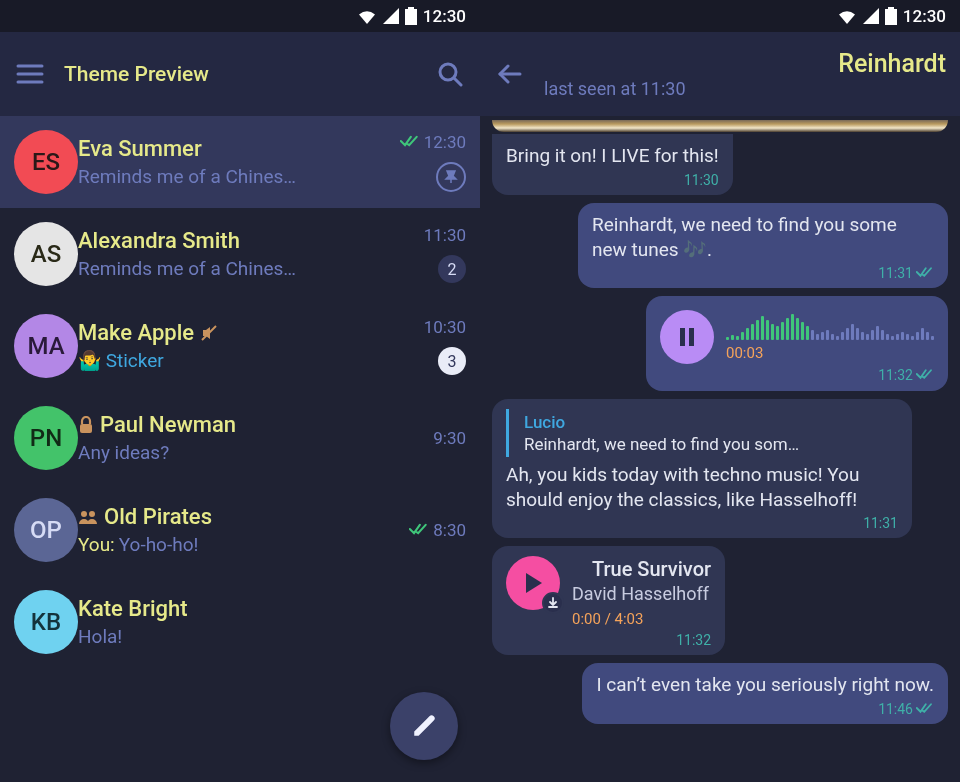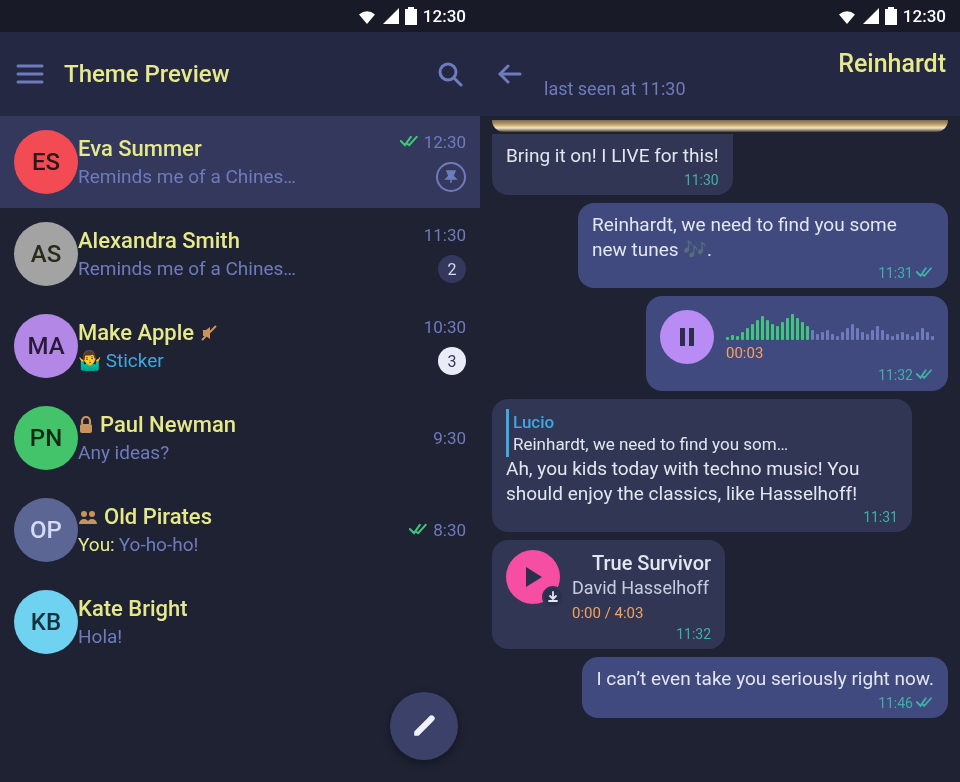--- a/index.html
+++ b/index.html
@@ -36,21 +36,21 @@
   .app-bar {
     height: 84px;
     background: #242842;
     display: flex;
     align-items: center;
     padding: 0 14px;
     gap: 18px;
   }
   .app-bar .title {
     color: #e6e98a;
-    font-size: 24px;
+    font-size: 21px;
     font-weight: 500;
     flex: 1;
   }
   .hamburger, .search-btn, .back-btn {
     width: 32px; height: 32px;
     display:flex; align-items:center; justify-content:center;
     cursor:pointer;
   }
   .hamburger svg, .search-btn svg, .back-btn svg { stroke:#6e7bbd; fill:none; }
 
@@ -114,21 +114,21 @@
     border-radius:16px;
     padding:10px 14px 6px 14px;
     position:relative;
     font-size:19px;
     line-height:1.3;
   }
   .bubble.in { background:#303653; align-self:flex-start; color:#e3e6f0;}
   .bubble.out { background:#414a7e; align-self:flex-end; color:#e3e6f0;}
   .bubble .stamp { font-size:14px; color:#3fb0a8; text-align:right; margin-top:2px; display:flex; justify-content:flex-end; align-items:center; gap:3px;}
   .bubble.out .stamp .chk { color:#3fb0a8; }
-  .reply-bar { border-left:3px solid #3fa8e0; padding:2px 0 2px 4px; }
+  .reply-bar { border-left:3px solid #3fa8e0; padding:2px 0 2px 15px; margin-bottom:6px; }
   .reply-bar .rname { color:#3fa8e0; font-size:17px; font-weight:500; }
   .reply-bar .rtext { color:#e3e6f0; font-size:17px; white-space:nowrap; overflow:hidden; text-overflow:ellipsis; }
 
   .voice { display:flex; align-items:center; gap:12px; padding:6px 0 0 0;}
   .play-btn {
     width:54px; height:54px; border-radius:50%;
     background:#b98cf5;
     display:flex; align-items:center; justify-content:center;
     cursor:pointer; flex-shrink:0;
   }
@@ -215,21 +215,21 @@
         </div>
         <div class="pin-ico">
           <svg width="14" height="14" viewBox="0 0 14 14">
               <path d="M3 1 L11 1 L9 6 L12 9 L2 9 L5 6 Z M7 9 L7 13" stroke="#6e7bbd" stroke-width="1.5" fill="#6e7bbd"></path>
             </svg>
         </div>
       </div>
     </div>
 
     <div class="chat-item">
-      <div class="avatar" style="background:#a3a3a3;color:#2a2a18">AS</div>
+      <div class="avatar" style="background:#e5e5e5;color:#2a2a18">AS</div>
       <div class="body">
         <div class="row1">
             <span class="name">Alexandra Smith</span>
           </div>
         <div class="row2">Reminds me of a Chines…</div>
       </div>
       <div class="meta">
         <div class="time">11:30</div>
         <div class="badge">2</div>
       </div>

